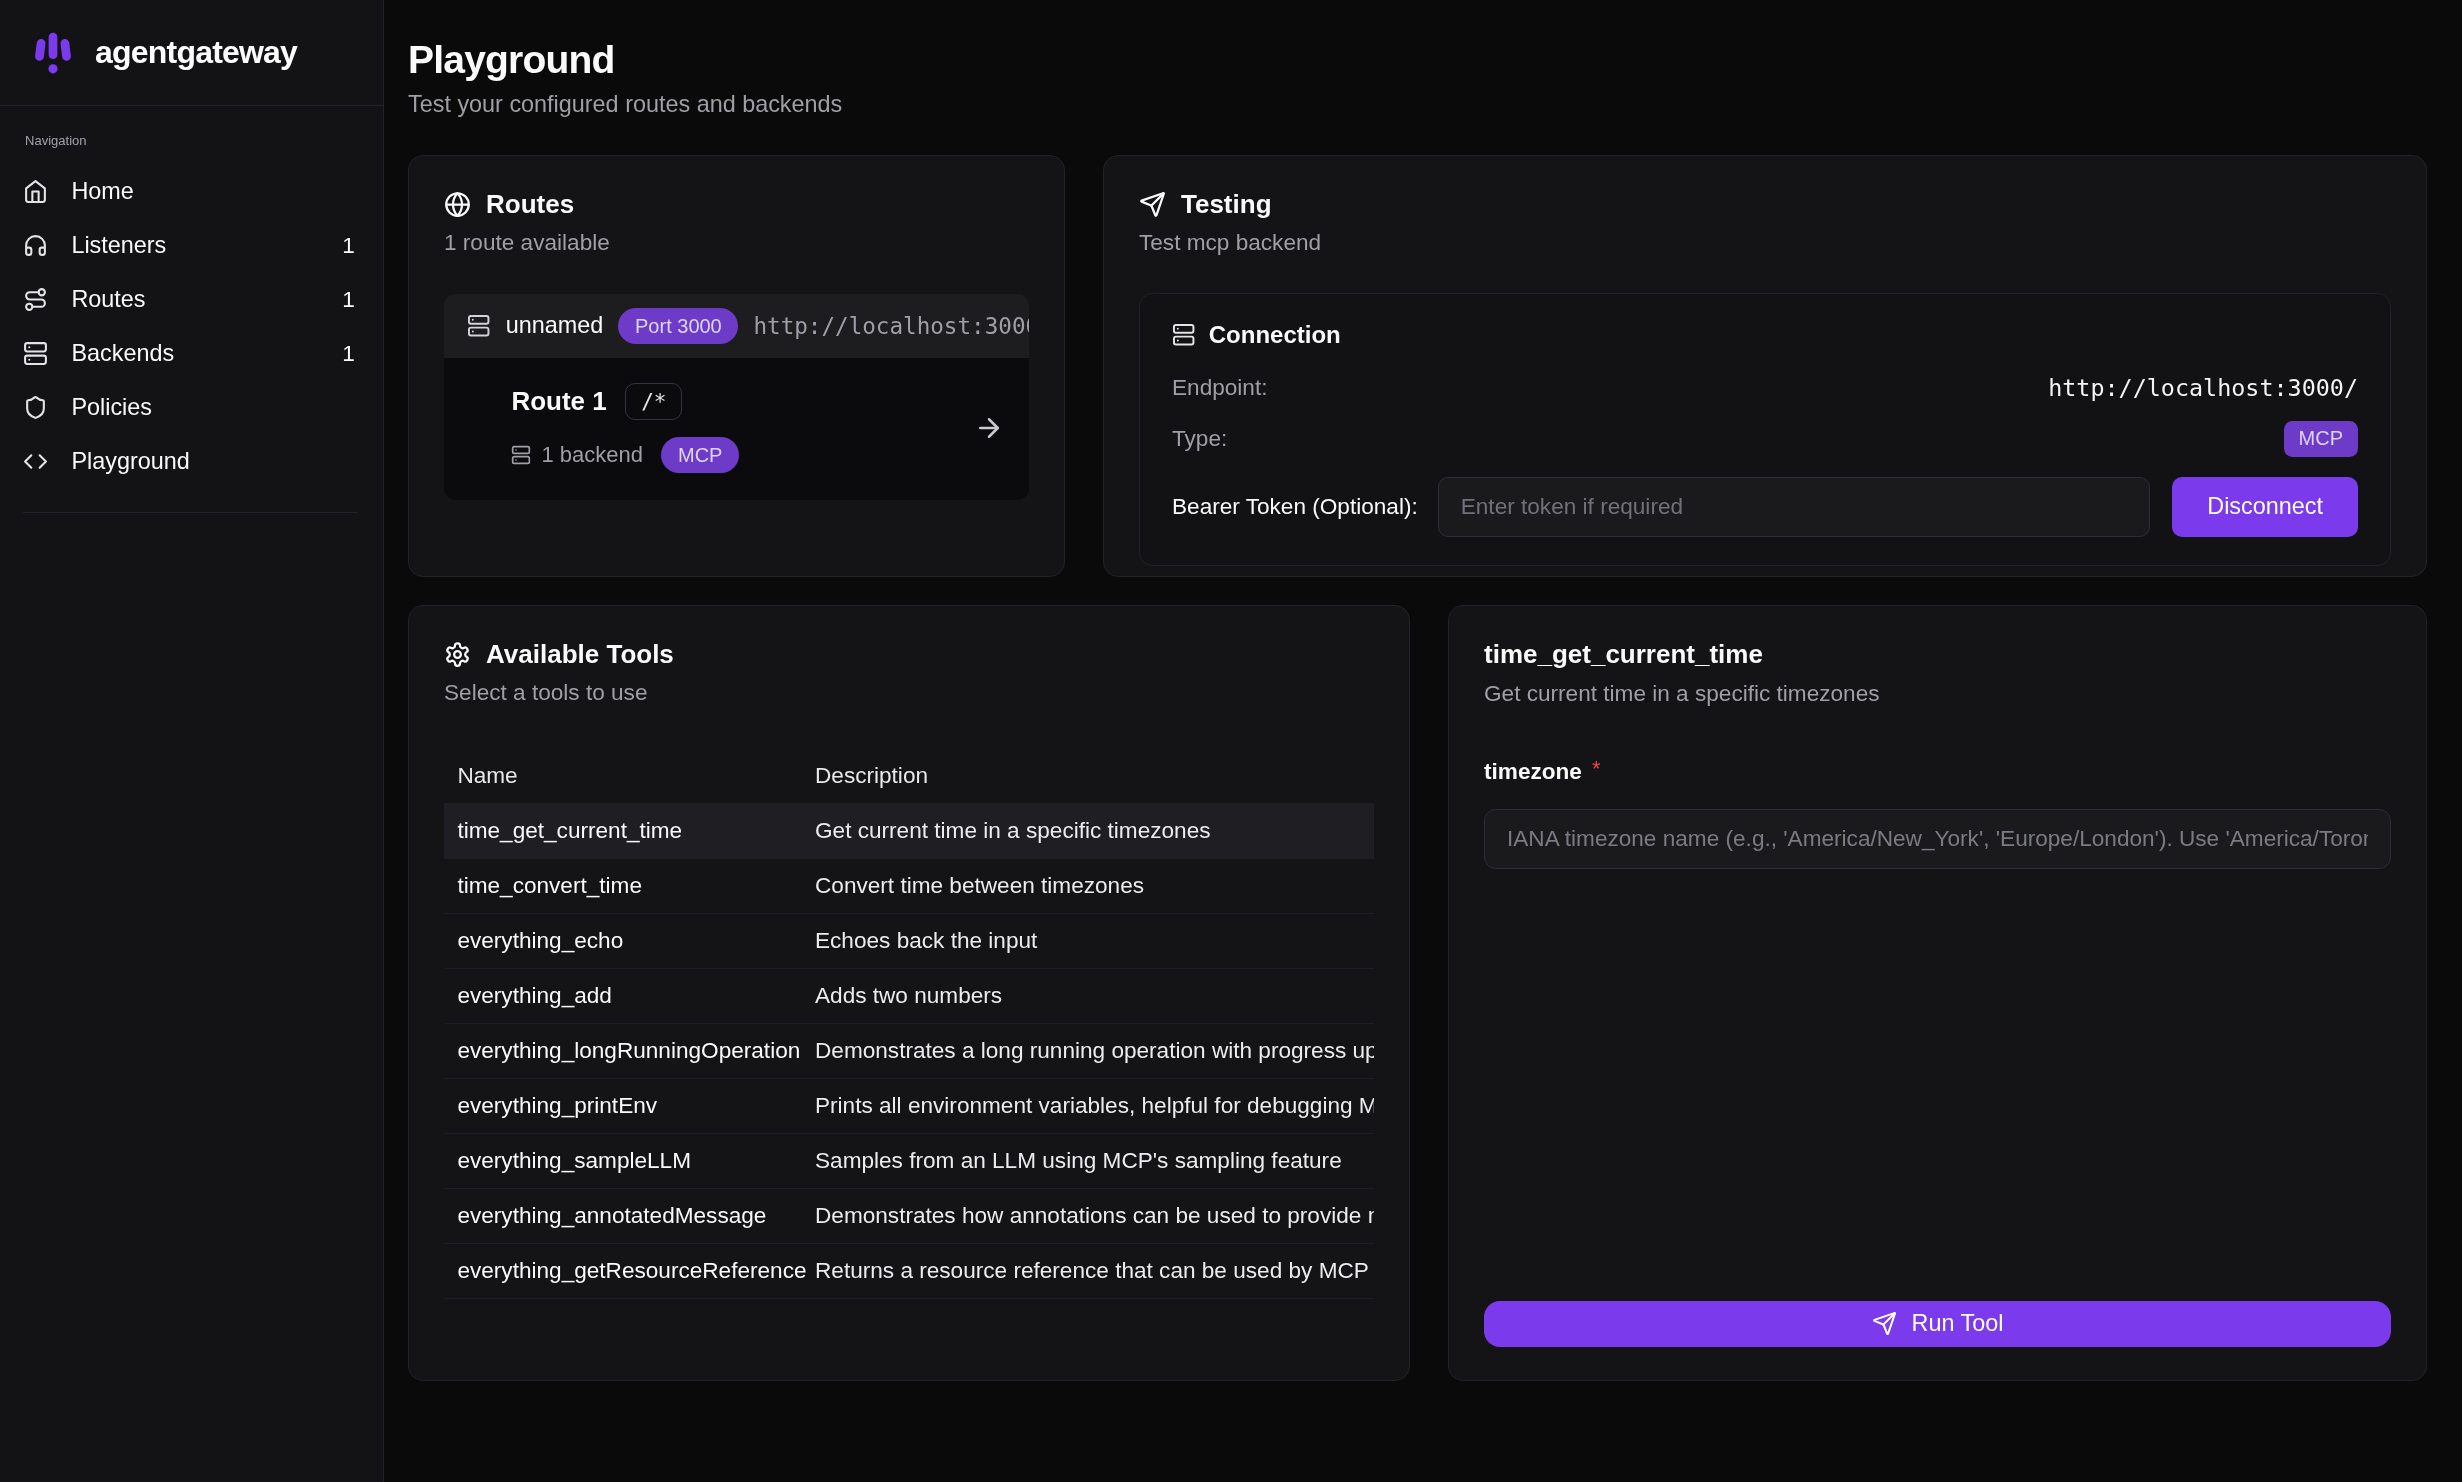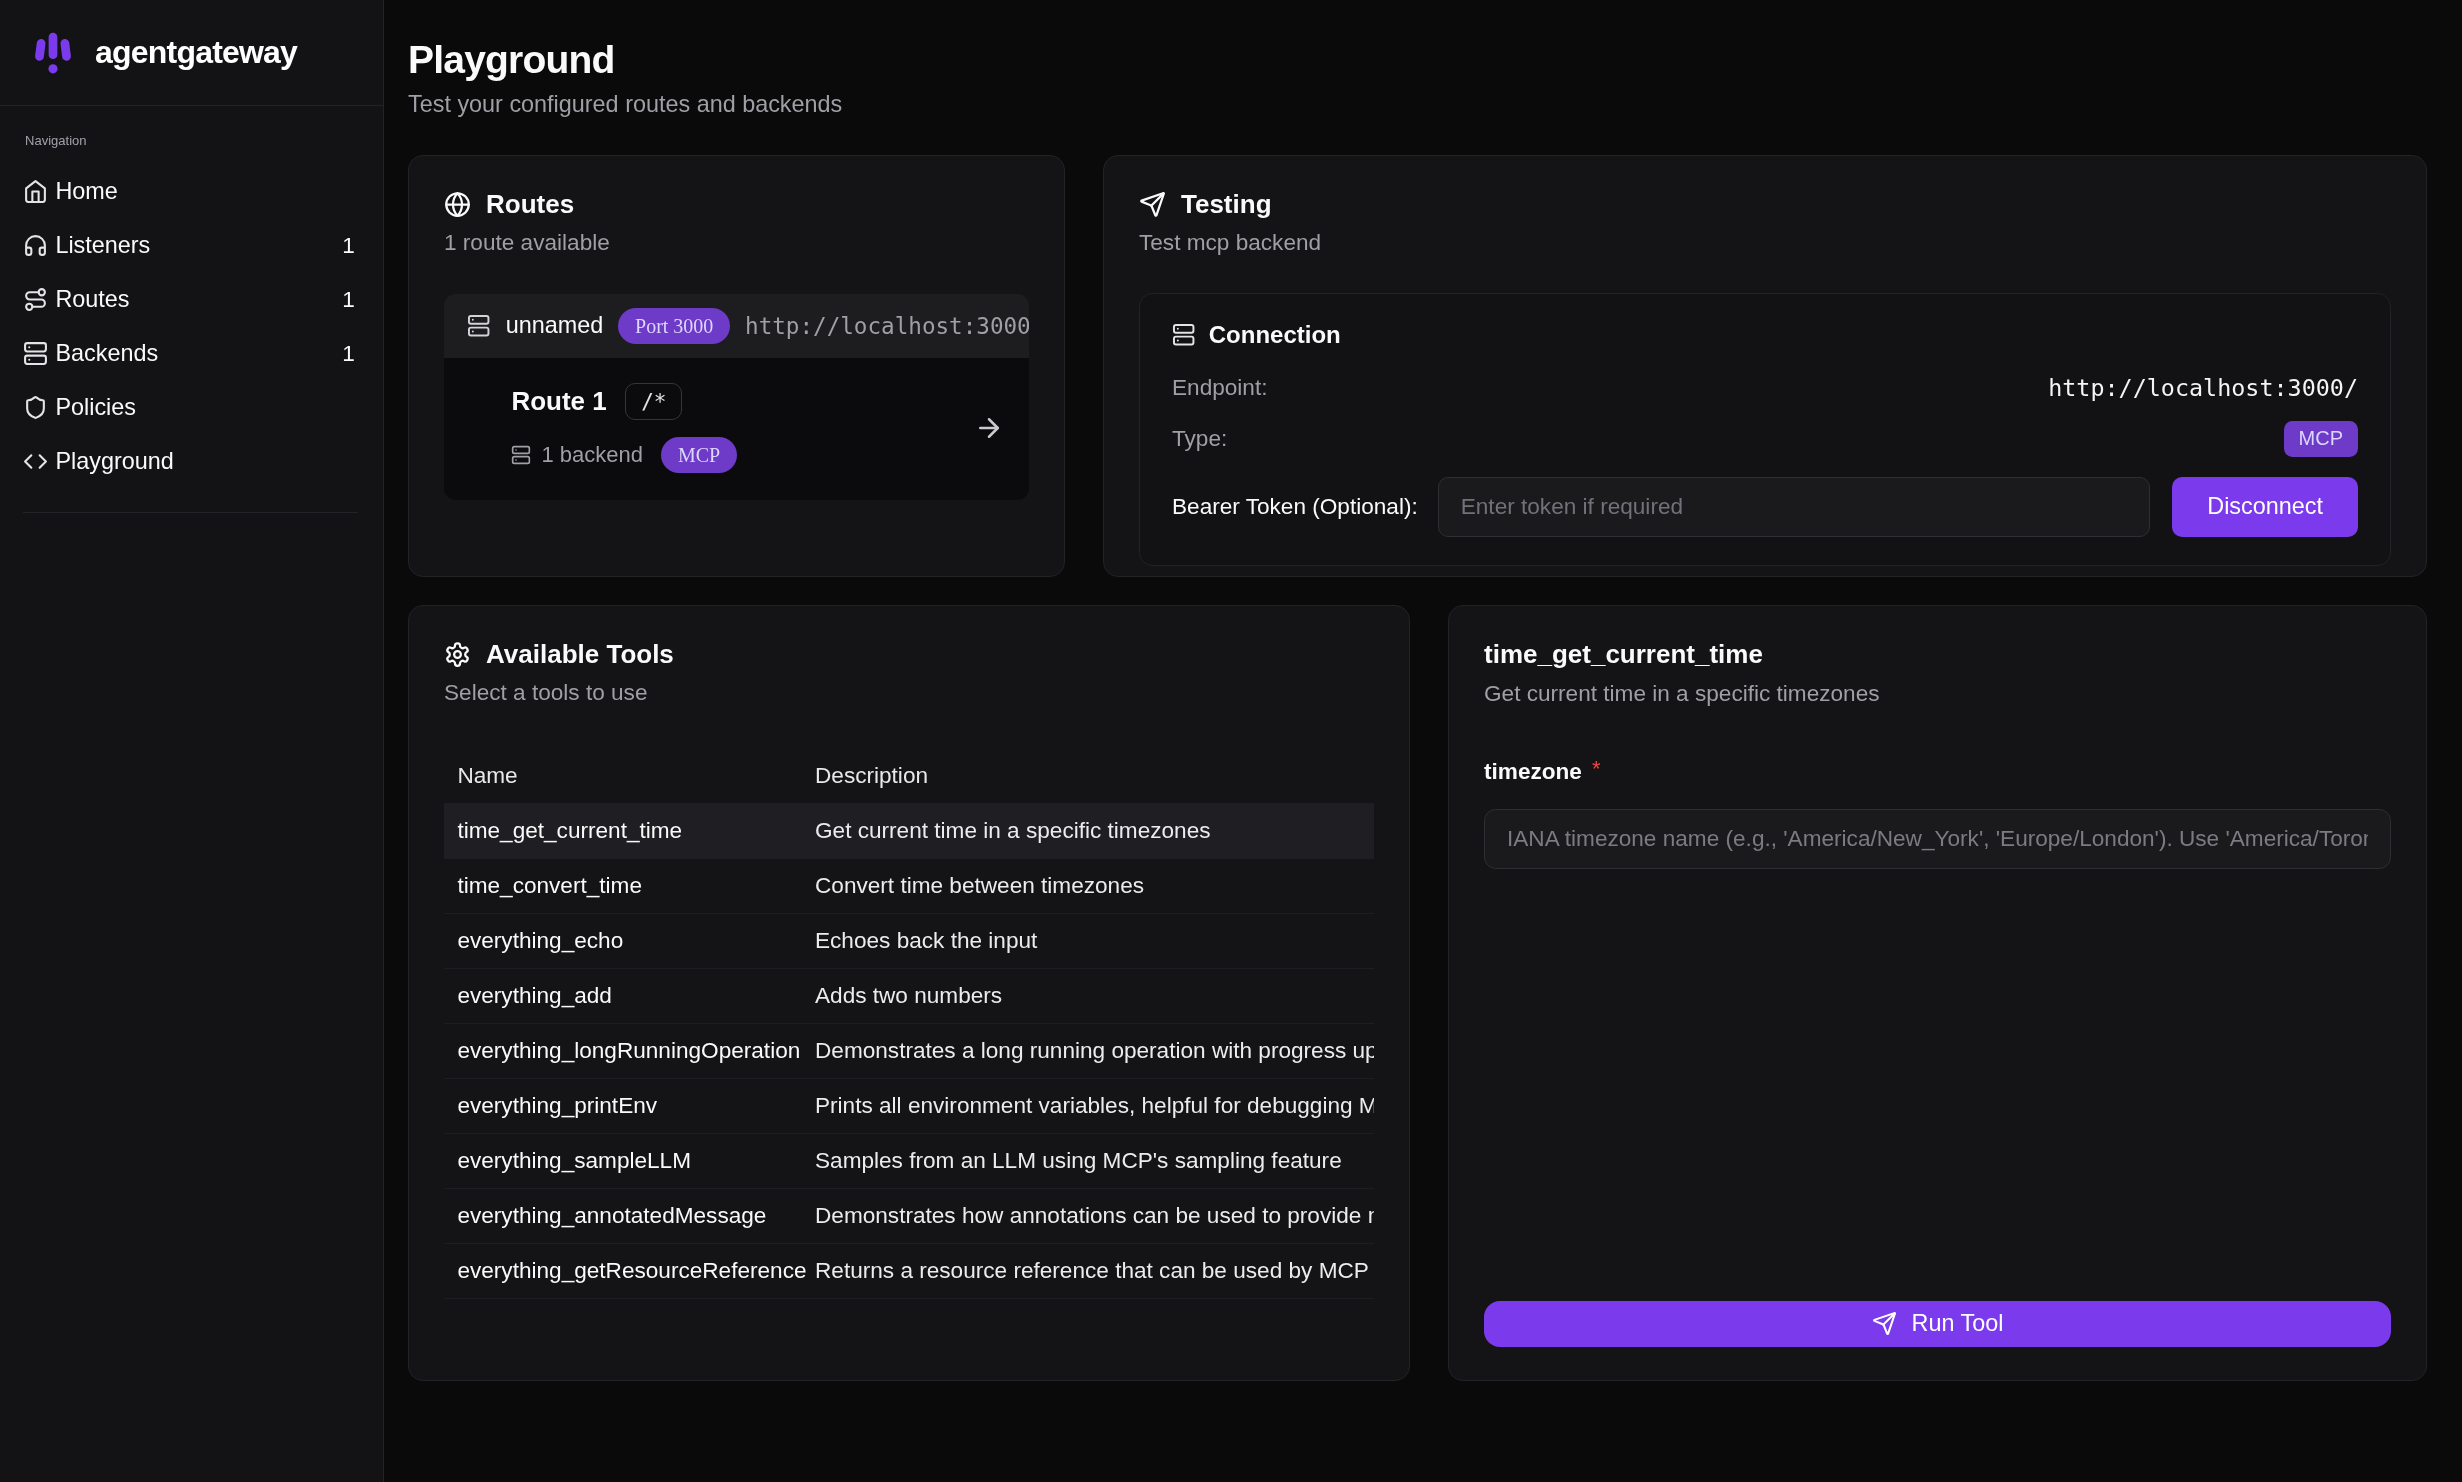--- a/index.html
+++ b/index.html
@@ -20,21 +20,21 @@
   }
   .logo-row {
     height:106px; display:flex; align-items:center; gap:16.7px;
     padding-left:28.4px; border-bottom:1.7px solid #232327;
   }
   .logo-mark { width:50px; height:50px; flex:0 0 auto; }
   .brand { font-size:32px; font-weight:700; letter-spacing:-0.8px; color:#ffffff; }
   .nav { padding:22px 25px 0 23.4px; }
   .nav-label { font-size:13px; color:#a1a1aa; margin:5px 0 16.7px 1.7px; }
   .nav-item {
-    display:flex; align-items:center; gap:7px; height:54px;
+    display:flex; align-items:center; gap:23px; height:54px;
     border-radius:10px; cursor:pointer; color:#fafafa;
   }
   .nic { width:25px; height:25px; display:inline-flex; color:#e4e4e7; flex:0 0 auto; }
   .nic svg { width:100%; height:100%; }
   .nlabel { font-size:23.4px; }
   .nbadge { margin-left:auto; font-size:22.6px; color:#fafafa; padding-right:3.3px; }
   .sidebar-divider { border-top:1.7px solid #232327; margin-top:23.4px; }
 
   
   .main {
@@ -62,21 +62,21 @@
   .listener-group { margin-top:38px; border-radius:11.7px; overflow:hidden; }
   .listener-row {
     background:#1d1d20; height:64px; display:flex; align-items:center;
     gap:15px; padding:0 23.4px;
   }
   .sic { width:23.4px; height:23.4px; display:inline-flex; color:#d4d4d8; flex:0 0 auto; }
   .sic svg { width:100%; height:100%; }
   .listener-name { font-size:23.4px; color:#fafafa; }
   .pill {
     background:#6d3bc7; color:#ddd6fe; font-size:20px;
-    padding:5.9px 16.7px; border-radius:836px; line-height:1.2; white-space:nowrap;font-family:Liberation Serif, serif;
+    padding:5.9px 16.7px; border-radius:836px; line-height:1.2; white-space:nowrap;
   }
   .listener-url { margin-left:auto; font-size:22.6px; color:#9f9fa5; }
   .route-row {
     background:#0b0b0d; padding:25px 25px 27px 23.4px;
     display:flex; align-items:center; cursor:pointer;
   }
   .route-main { display:flex; flex-direction:column; gap:16.7px;margin-left:44px; }
   .route-line1 { display:flex; align-items:center; gap:18.4px; }
   .route-name { font-size:26px; font-weight:600; }
   .path-badge {

